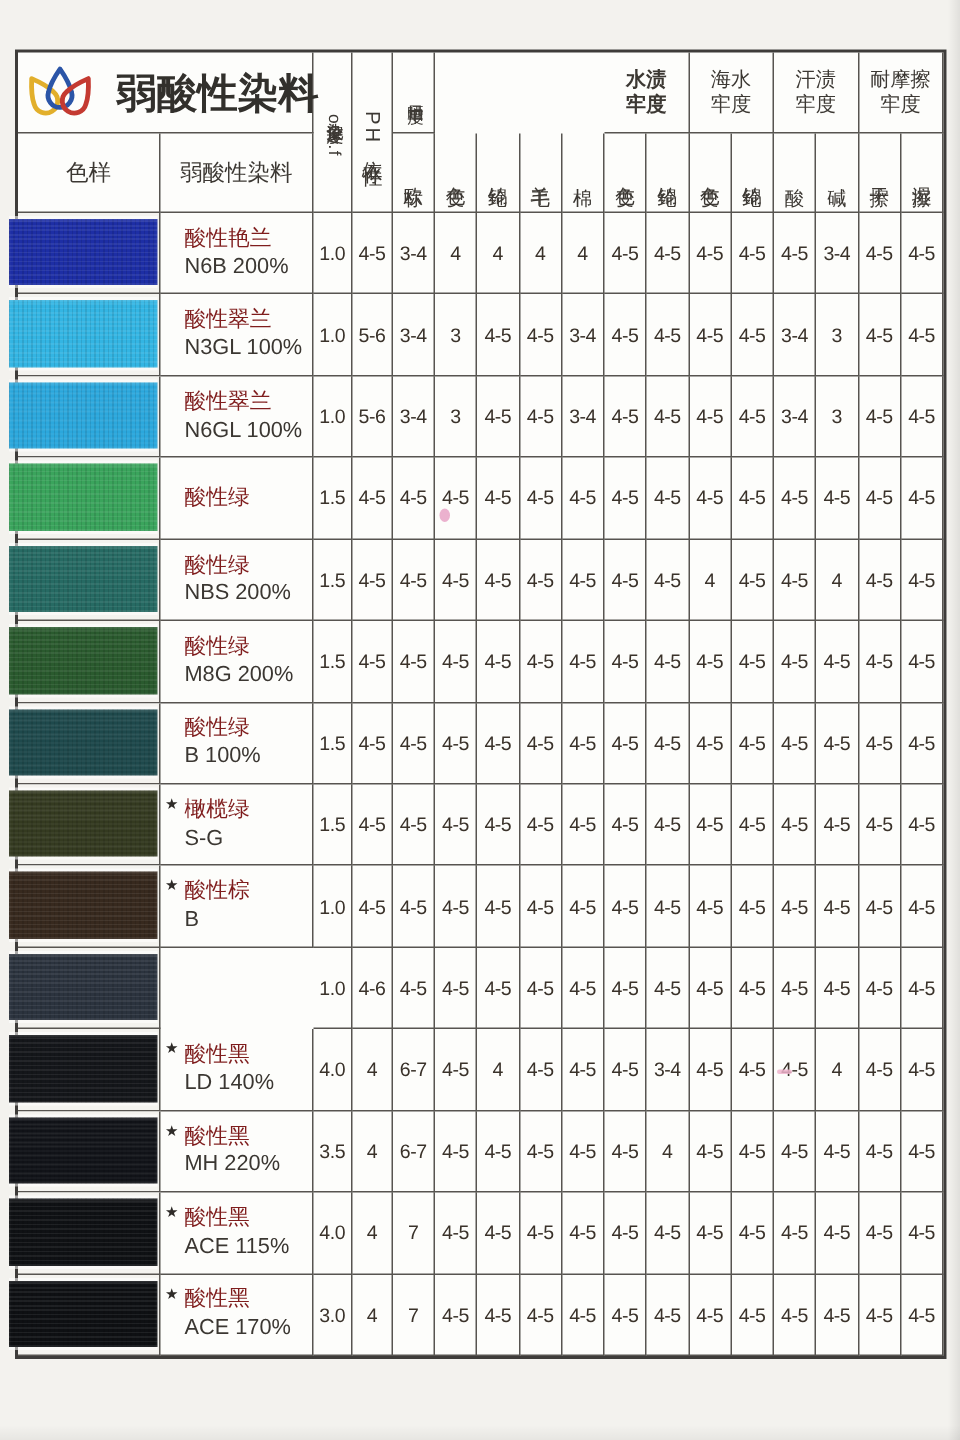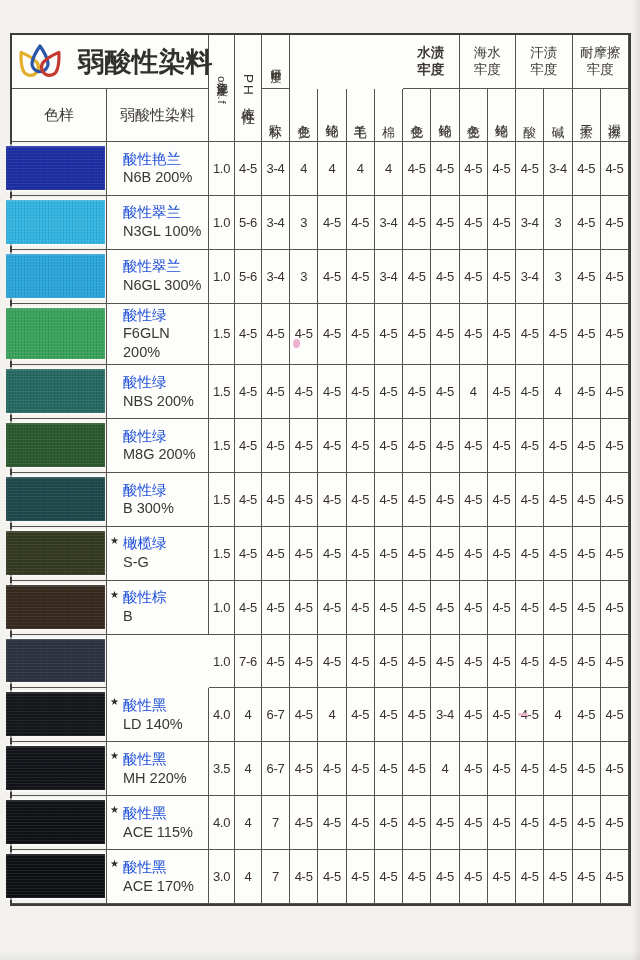--- a/index.html
+++ b/index.html
@@ -53,21 +53,21 @@
   .g-sea{grid-area:1/12/2/14;}
   .g-sweat{grid-area:1/14/2/16;}
   .g-rub{grid-area:1/16/2/18;}
 
   .sub-cell .vhead{font-size:13px;letter-spacing:1px;color:#3c3833;}
 
   
   .val-cell{font-size:13px;color:#3a322a;letter-spacing:-0.3px;}
   .name-cell{flex-direction:column;align-items:flex-start;justify-content:center;
     padding:2px 2px 2px 16px;line-height:1.3;}
-  .name-cn{font-size:14.5px;color:#1d4ed8;}
+  .name-cn{font-size:14.5px;color:#7f1d1d;}
   .name-code{font-size:14.5px;color:#3b3732;}
   .star{position:absolute;left:3px;top:7px;font-size:10px;color:#2e2b28;}
 
   .swatch-cell{background:#f4f3ef;}
   .fabric{
     position:absolute;left:-6px;right:1px;top:4px;bottom:5px;
     background-image:
       repeating-linear-gradient(0deg, rgba(255,255,255,.07) 0 1px, rgba(0,0,0,0) 1px 3px),
       repeating-linear-gradient(90deg, rgba(0,0,0,.10) 0 1px, rgba(0,0,0,0) 1px 3px);
     box-shadow:0 -2px 0 rgba(255,255,255,.55), 0 2px 0 rgba(255,255,255,.5), inset 0 1px 2px rgba(255,255,255,.18);
@@ -211,21 +211,21 @@
       <div class="cell val-cell" style="grid-area: 4 / 13;">4-5</div>
       <div class="cell val-cell" style="grid-area: 4 / 14;">3-4</div>
       <div class="cell val-cell" style="grid-area: 4 / 15;">3</div>
       <div class="cell val-cell" style="grid-area: 4 / 16;">4-5</div>
       <div class="cell val-cell" style="grid-area: 4 / 17;">4-5</div>
       <div class="cell swatch-cell" style="grid-area: 5 / 1;">
         <div class="fabric" style="background-color: rgb(43, 167, 220);"></div>
       </div>
       <div class="cell name-cell" style="grid-area: 5 / 2;">
         <div class="name-cn">酸性翠兰</div>
-        <div class="name-code">N6GL 300%</div>
+        <div class="name-code">N6GL 100%</div>
       </div>
       <div class="cell val-cell" style="grid-area: 5 / 3;">1.0</div>
       <div class="cell val-cell" style="grid-area: 5 / 4;">5-6</div>
       <div class="cell val-cell" style="grid-area: 5 / 5;">3-4</div>
       <div class="cell val-cell" style="grid-area: 5 / 6;">3</div>
       <div class="cell val-cell" style="grid-area: 5 / 7;">4-5</div>
       <div class="cell val-cell" style="grid-area: 5 / 8;">4-5</div>
       <div class="cell val-cell" style="grid-area: 5 / 9;">3-4</div>
       <div class="cell val-cell" style="grid-area: 5 / 10;">4-5</div>
       <div class="cell val-cell" style="grid-area: 5 / 11;">4-5</div>
@@ -233,21 +233,20 @@
       <div class="cell val-cell" style="grid-area: 5 / 13;">4-5</div>
       <div class="cell val-cell" style="grid-area: 5 / 14;">3-4</div>
       <div class="cell val-cell" style="grid-area: 5 / 15;">3</div>
       <div class="cell val-cell" style="grid-area: 5 / 16;">4-5</div>
       <div class="cell val-cell" style="grid-area: 5 / 17;">4-5</div>
       <div class="cell swatch-cell" style="grid-area: 6 / 1;">
         <div class="fabric" style="background-color: rgb(58, 164, 92);"></div>
       </div>
       <div class="cell name-cell" style="grid-area: 6 / 2;">
         <div class="name-cn">酸性绿</div>
-        <div class="name-code">F6GLN 200%</div>
       </div>
       <div class="cell val-cell" style="grid-area: 6 / 3;">1.5</div>
       <div class="cell val-cell" style="grid-area: 6 / 4;">4-5</div>
       <div class="cell val-cell" style="grid-area: 6 / 5;">4-5</div>
       <div class="cell val-cell" style="grid-area: 6 / 6;">4-5</div>
       <div class="cell val-cell" style="grid-area: 6 / 7;">4-5</div>
       <div class="cell val-cell" style="grid-area: 6 / 8;">4-5</div>
       <div class="cell val-cell" style="grid-area: 6 / 9;">4-5</div>
       <div class="cell val-cell" style="grid-area: 6 / 10;">4-5</div>
       <div class="cell val-cell" style="grid-area: 6 / 11;">4-5</div>
@@ -299,21 +298,21 @@
       <div class="cell val-cell" style="grid-area: 8 / 13;">4-5</div>
       <div class="cell val-cell" style="grid-area: 8 / 14;">4-5</div>
       <div class="cell val-cell" style="grid-area: 8 / 15;">4-5</div>
       <div class="cell val-cell" style="grid-area: 8 / 16;">4-5</div>
       <div class="cell val-cell" style="grid-area: 8 / 17;">4-5</div>
       <div class="cell swatch-cell" style="grid-area: 9 / 1;">
         <div class="fabric" style="background-color: rgb(30, 73, 76);"></div>
       </div>
       <div class="cell name-cell" style="grid-area: 9 / 2;">
         <div class="name-cn">酸性绿</div>
-        <div class="name-code">B 300%</div>
+        <div class="name-code">B 100%</div>
       </div>
       <div class="cell val-cell" style="grid-area: 9 / 3;">1.5</div>
       <div class="cell val-cell" style="grid-area: 9 / 4;">4-5</div>
       <div class="cell val-cell" style="grid-area: 9 / 5;">4-5</div>
       <div class="cell val-cell" style="grid-area: 9 / 6;">4-5</div>
       <div class="cell val-cell" style="grid-area: 9 / 7;">4-5</div>
       <div class="cell val-cell" style="grid-area: 9 / 8;">4-5</div>
       <div class="cell val-cell" style="grid-area: 9 / 9;">4-5</div>
       <div class="cell val-cell" style="grid-area: 9 / 10;">4-5</div>
       <div class="cell val-cell" style="grid-area: 9 / 11;">4-5</div>
@@ -366,21 +365,21 @@
       <div class="cell val-cell" style="grid-area: 11 / 12;">4-5</div>
       <div class="cell val-cell" style="grid-area: 11 / 13;">4-5</div>
       <div class="cell val-cell" style="grid-area: 11 / 14;">4-5</div>
       <div class="cell val-cell" style="grid-area: 11 / 15;">4-5</div>
       <div class="cell val-cell" style="grid-area: 11 / 16;">4-5</div>
       <div class="cell val-cell" style="grid-area: 11 / 17;">4-5</div>
       <div class="cell swatch-cell" style="grid-area: 12 / 1;">
         <div class="fabric" style="background-color: rgb(43, 51, 62);"></div>
       </div>
       <div class="cell val-cell" style="grid-area: 12 / 3;">1.0</div>
-      <div class="cell val-cell" style="grid-area: 12 / 4;">7-6</div>
+      <div class="cell val-cell" style="grid-area: 12 / 4;">4-6</div>
       <div class="cell val-cell" style="grid-area: 12 / 5;">4-5</div>
       <div class="cell val-cell" style="grid-area: 12 / 6;">4-5</div>
       <div class="cell val-cell" style="grid-area: 12 / 7;">4-5</div>
       <div class="cell val-cell" style="grid-area: 12 / 8;">4-5</div>
       <div class="cell val-cell" style="grid-area: 12 / 9;">4-5</div>
       <div class="cell val-cell" style="grid-area: 12 / 10;">4-5</div>
       <div class="cell val-cell" style="grid-area: 12 / 11;">4-5</div>
       <div class="cell val-cell" style="grid-area: 12 / 12;">4-5</div>
       <div class="cell val-cell" style="grid-area: 12 / 13;">4-5</div>
       <div class="cell val-cell" style="grid-area: 12 / 14;">4-5</div>

